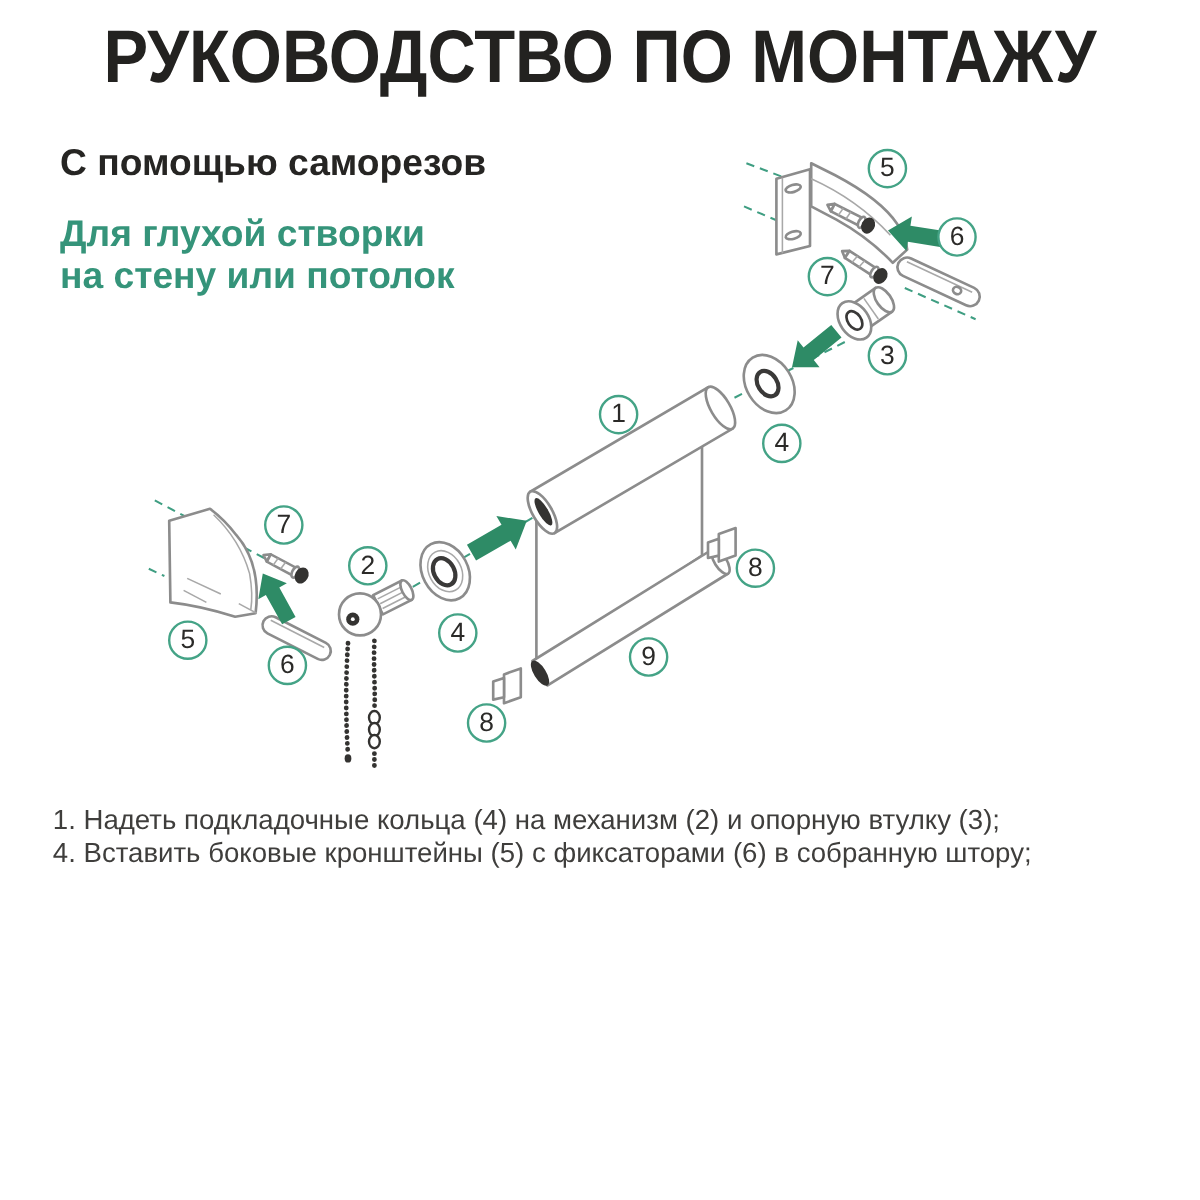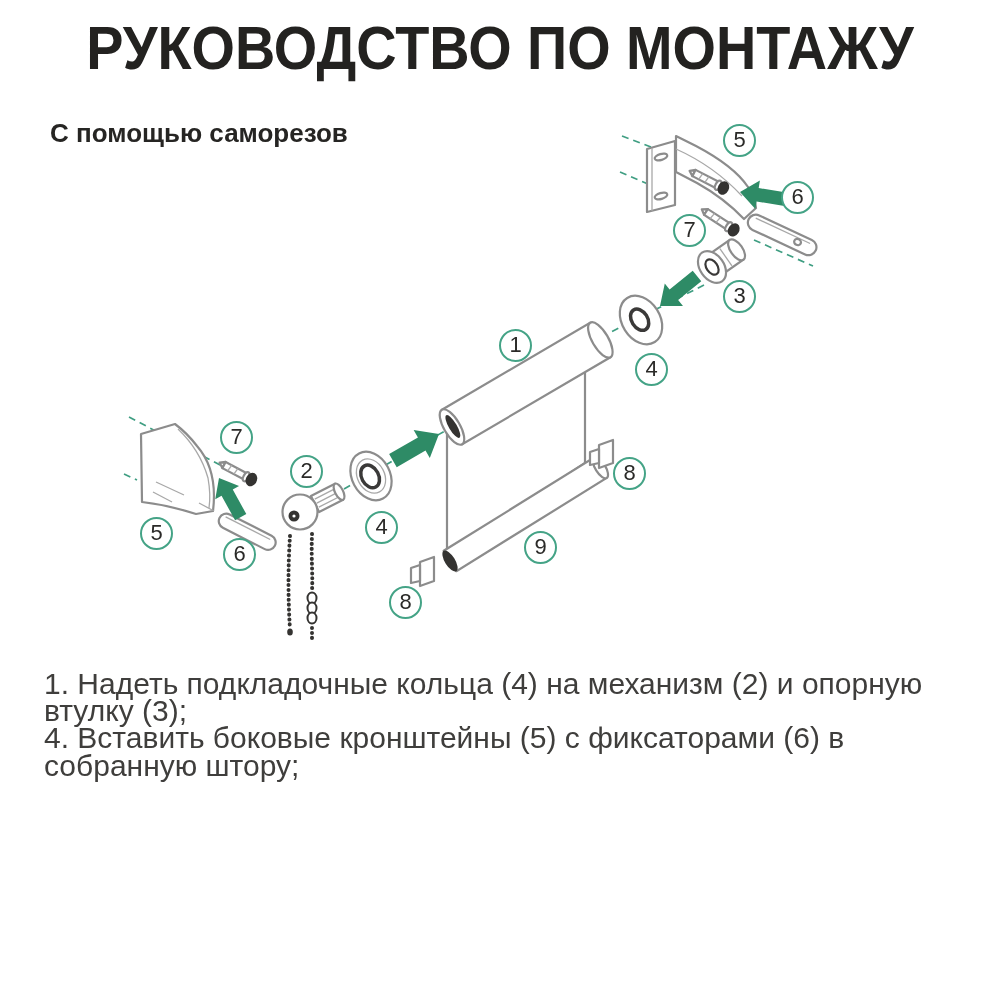--- a/index.html
+++ b/index.html
@@ -4,21 +4,21 @@
 <style>
   html,body{margin:0;padding:0;background:#ffffff;}
   body{width:1000px;height:1000px;position:relative;overflow:hidden;
        font-family:"Liberation Sans", sans-serif;}
   .page{position:absolute;inset:0;background:#fff;}
 
   .title{position:absolute;top:12px;left:0;width:1000px;margin:0;
          text-align:center;font-size:62px;font-weight:bold;color:#232220;
          transform:scaleX(0.9);transform-origin:50% 50%;letter-spacing:0px;
          line-height:1.15;}
-  .subtitle{position:absolute;top:118px;left:50px;font-size:26px;
+  .subtitle{position:absolute;top:118px;left:50px;font-size:31px;
             font-weight:bold;color:#262523;}
   .note{position:absolute;top:177px;left:50px;font-size:31px;font-weight:bold;
         color:#35947A;line-height:35px;}
 
   .diagram-wrap{position:absolute;left:0;top:105px;width:1000px;height:560px;}
   svg.diagram{position:absolute;left:0;top:0;}
 
   .ln{fill:#ffffff;stroke:#8c8c8c;stroke-width:2.2;stroke-linejoin:round;}
   .lnthin{fill:none;stroke:#a8a8a8;stroke-width:1.3;}
   .dash{fill:none;stroke:#3F9E82;stroke-width:1.7;stroke-dasharray:7 5;}
@@ -26,30 +26,34 @@
   .dark{fill:#343331;stroke:none;}
   .chain{fill:none;stroke:#343331;stroke-width:4;stroke-linecap:round;
          stroke-dasharray:0.1 4.8;}
 
   .co{position:absolute;width:33px;height:33px;box-sizing:border-box;
       border:2.5px solid #44A386;border-radius:50%;background:#fff;
       color:#2b2a28;font-size:22px;line-height:28px;text-align:center;
       font-weight:400;}
 
   .instructions{position:absolute;top:670px;left:44px;width:932px;
-                color:#3F3E3C;font-size:30px;line-height:27.2px;}
+                color:#3F3E3C;font-size:23px;line-height:27.2px;}
   .instructions p.instr{margin:0;white-space:pre-line;}
 </style>
 </head>
 <body>
 
 <div class="page">
 
   <h1 class="title">РУКОВОДСТВО ПО МОНТАЖУ</h1>
   <div class="subtitle">С помощью саморезов</div>
+  <div class="note">
+    <div>Для глухой створки</div>
+    <div>на стену или потолок</div>
+  </div>
 
   <div class="diagram-wrap">
     <svg class="diagram" width="1000" height="560" viewBox="0 105 1000 560">
 
       <g>
         <path class="dash" d="M622,136 L651,147"></path>
         <path class="dash" d="M620,172 L648,184"></path>
         <path class="dash" d="M754,240 L813,266"></path>
         <path class="dash" d="M704,285 L609,333"></path>
         <path class="dash" d="M129,417 L222,466"></path>

